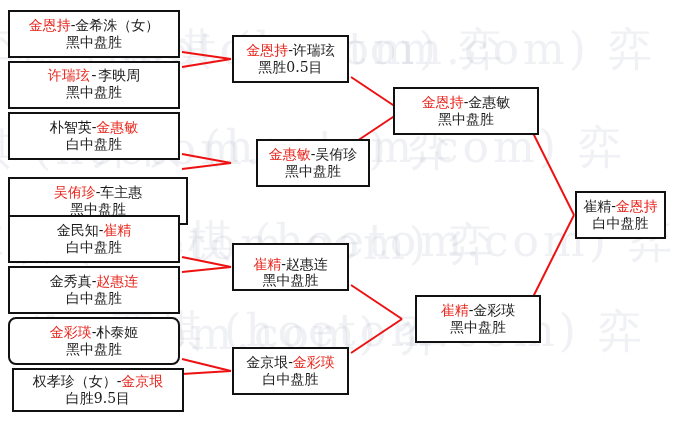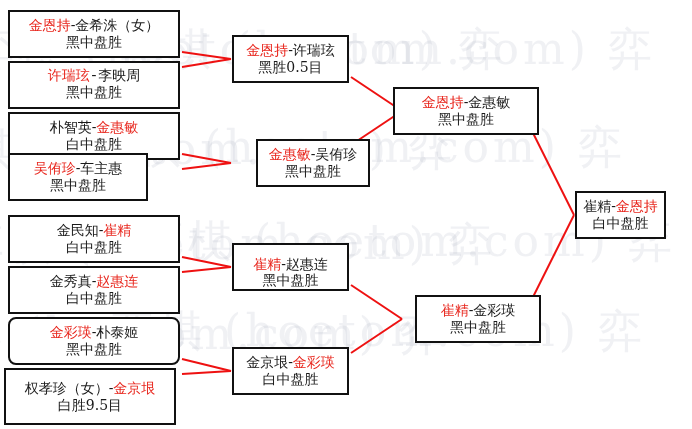--- a/index.html
+++ b/index.html
@@ -86,37 +86,37 @@
         <div class="result">黑中盘胜</div>
       </div>
       <div class="box" id="box-r1m2" style="left: 8px; top: 61px; width: 172px; height: 48px; font-family: Liberation Mono, monospace;">
         <div class="pair"><span class="w">许瑞玹</span><span class="sep">-</span><span class="l">李映周</span></div>
         <div class="result">黑中盘胜</div>
       </div>
       <div class="box" id="box-r1m3" style="left: 8px; top: 112px; width: 172px; height: 48px;">
         <div class="pair"><span class="l">朴智英</span><span class="sep">-</span><span class="w">金惠敏</span></div>
         <div class="result">白中盘胜</div>
       </div>
-      <div class="box" id="box-r1m4" style="left: 8px; top: 153px; width: 140px; height: 48px;">
+      <div class="box" id="box-r1m4" style="left: 8px; top: 177px; width: 180px; height: 48px;">
         <div class="pair"><span class="w">吴侑珍</span><span class="sep">-</span><span class="l">车主惠</span></div>
         <div class="result">黑中盘胜</div>
       </div>
       <div class="box" id="box-r1m5" style="left: 8px; top: 215px; width: 172px; height: 48px;">
         <div class="pair"><span class="l">金民知</span><span class="sep">-</span><span class="w">崔精</span></div>
         <div class="result">白中盘胜</div>
       </div>
       <div class="box" id="box-r1m6" style="left: 8px; top: 266px; width: 172px; height: 48px;">
         <div class="pair"><span class="l">金秀真</span><span class="sep">-</span><span class="w">赵惠连</span></div>
         <div class="result">白中盘胜</div>
       </div>
       <div class="box" id="box-r1m7" style="left: 8px; top: 317px; width: 172px; height: 48px; border-radius: 8px;">
         <div class="pair"><span class="w">金彩瑛</span><span class="sep">-</span><span class="l">朴泰姬</span></div>
         <div class="result">黑中盘胜</div>
       </div>
-      <div class="box" id="box-r1m8" style="left: 4px; top: 368px; width: 172px; height: 57px;">
+      <div class="box" id="box-r1m8" style="left: 12px; top: 368px; width: 172px; height: 44px;">
         <div class="pair"><span class="l">权孝珍（女）</span><span class="sep">-</span><span class="w">金京垠</span></div>
         <div class="result">白胜9.5目</div>
       </div>
       <div class="box" id="box-r2m1" style="left: 232px; top: 35px; width: 117px; height: 48px; text-align: right;">
         <div class="pair"><span class="w">金恩持</span><span class="sep">-</span><span class="l">许瑞玹</span></div>
         <div class="result">黑胜0.5目</div>
       </div>
       <div class="box" id="box-r2m2" style="left: 232px; top: 139px; width: 114px; height: 48px; margin-left: 24px;">
         <div class="pair"><span class="w">金惠敏</span><span class="sep">-</span><span class="l">吴侑珍</span></div>
         <div class="result">黑中盘胜</div>

